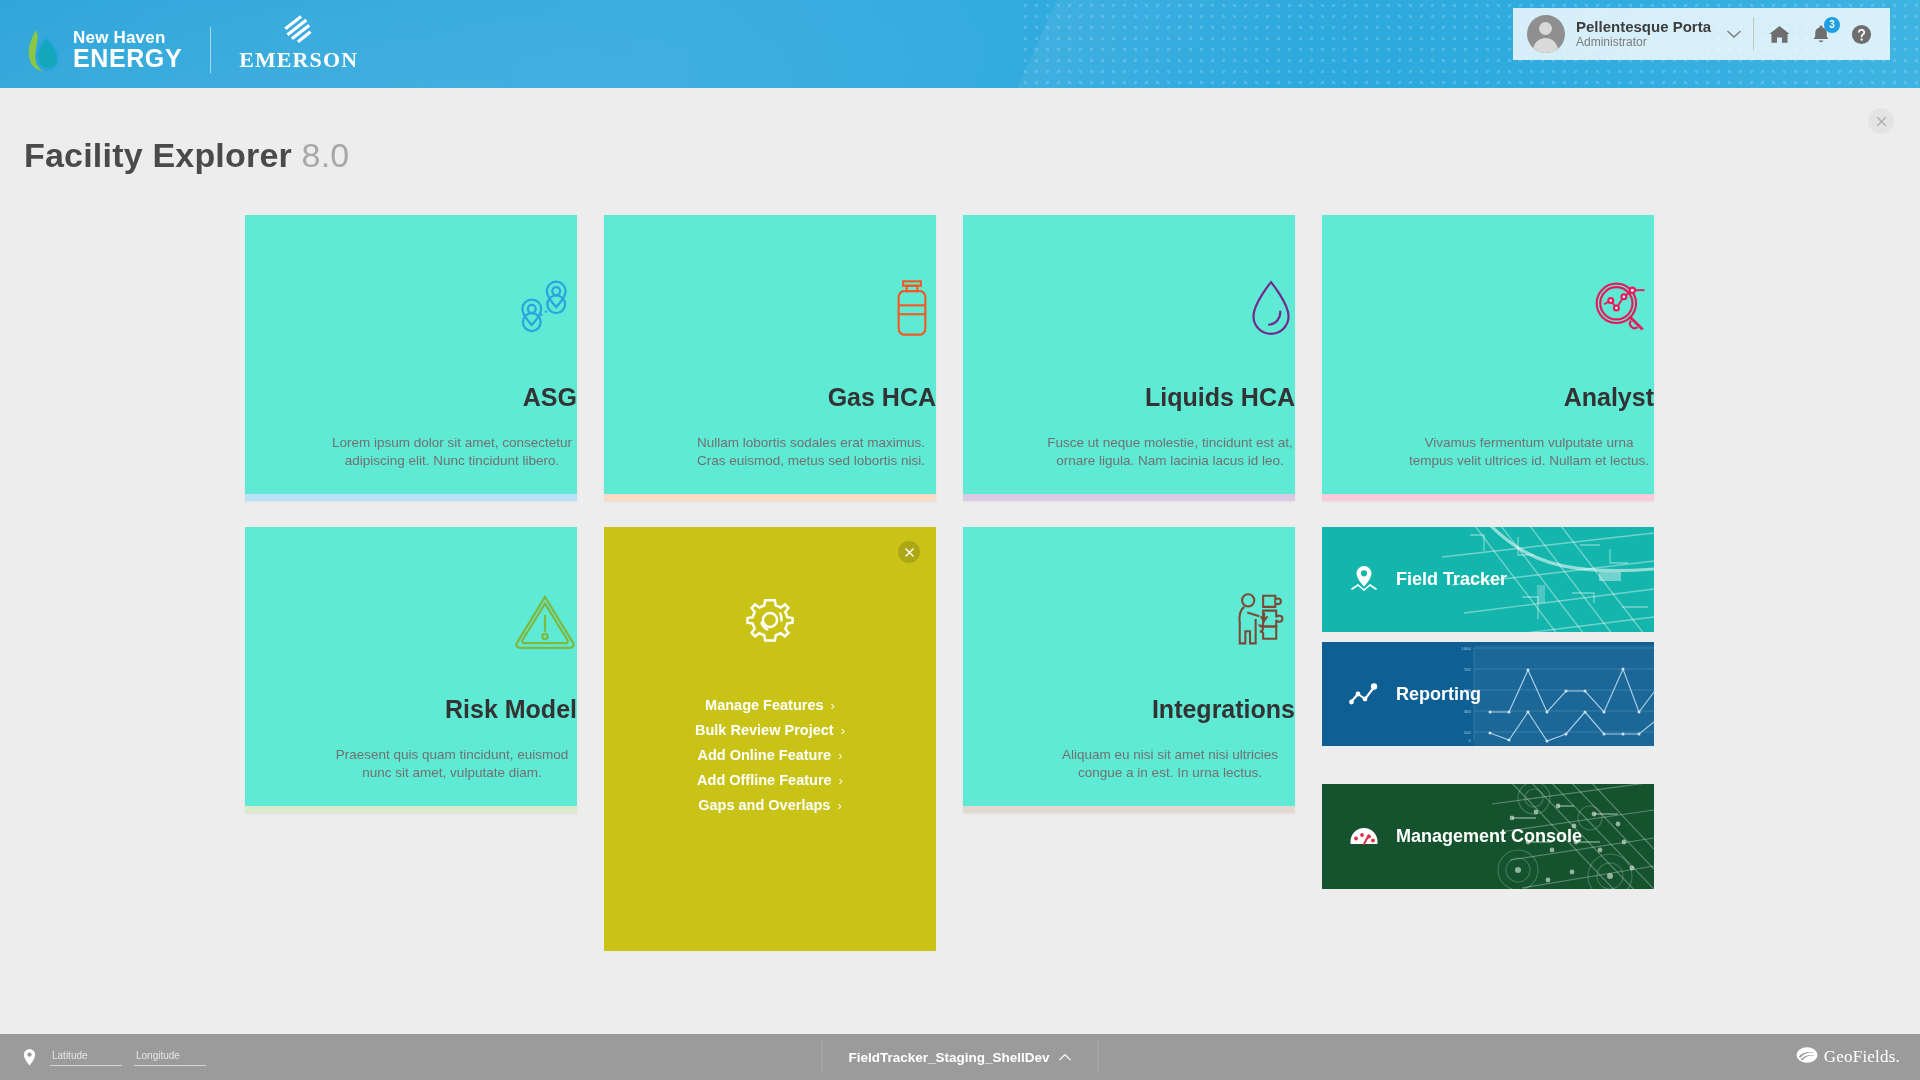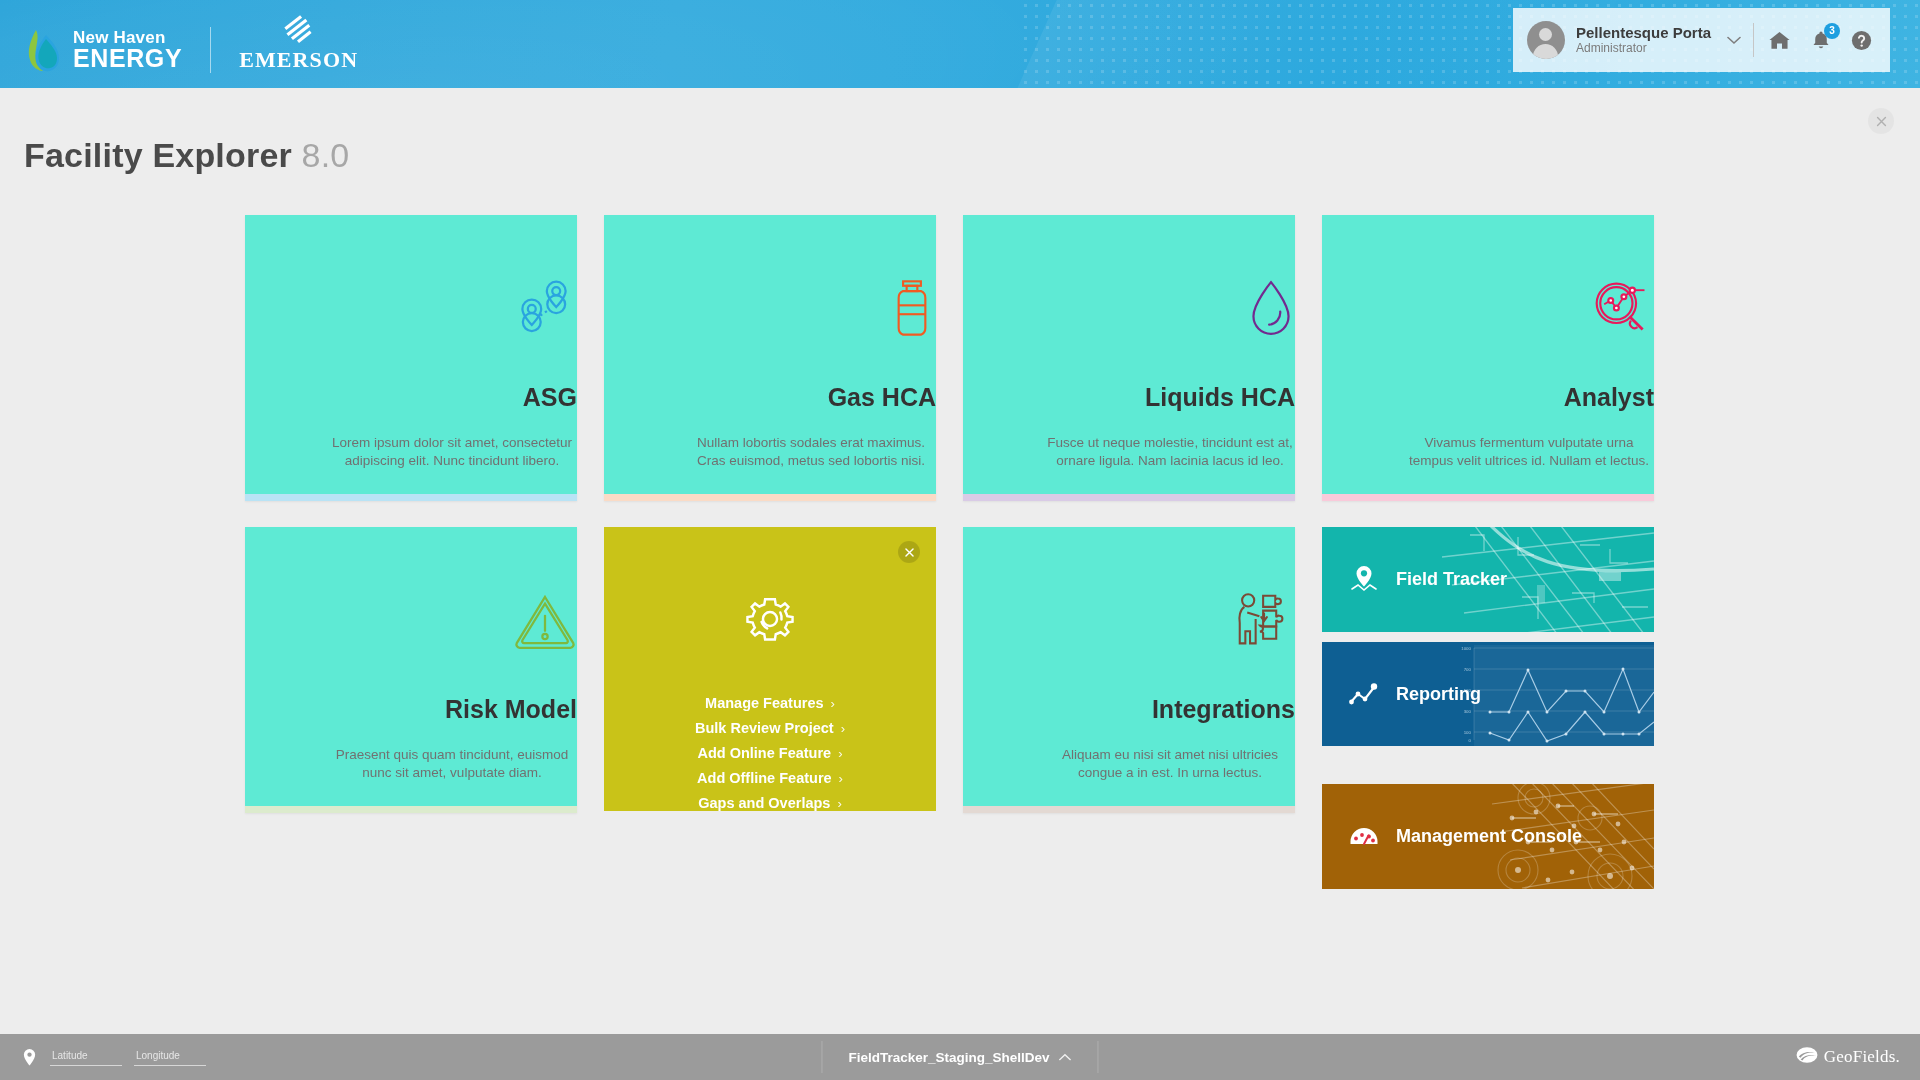--- a/index.html
+++ b/index.html
@@ -47,21 +47,21 @@
   .nh-text { line-height: 1; }
   .nh-text .l1 { color: #ffffff; font-size: 17px; font-weight: 700; letter-spacing: .2px; }
   .nh-text .l2 { color: #ffffff; font-size: 25px; font-weight: 700; letter-spacing: .6px; margin-top: 2px; }
   .brand-div { width: 1px; height: 46px; background: rgba(255,255,255,0.55); margin: 0 28px; }
   .brand-emerson { display: flex; flex-direction: column; align-items: center; }
   .em-mark { width: 40px; height: 30px; }
   .em-word { color: #fff; font-size: 22px; font-weight: 700; letter-spacing: 1.1px; margin-top: 2px; font-family: "Liberation Serif", serif; }
 
   
   .userbar {
-    position: absolute; right: 30px; top: 8px; height: 64px;
+    position: absolute; right: 30px; top: 8px; height: 52px;
     background: rgba(255,255,255,0.80);
     display: flex; align-items: center; padding: 0 4px 0 14px;
   }
   .avatar {
     width: 38px; height: 38px; border-radius: 50%; background: #8f8f8f;
     position: relative; overflow: hidden; flex: 0 0 38px;
   }
   .avatar::before { content:""; position:absolute; width:13px; height:13px; border-radius:50%; background:#d9d9d9; left:12.5px; top:7px; }
   .avatar::after  { content:""; position:absolute; width:25px; height:16px; border-radius:13px 13px 0 0; background:#d9d9d9; left:6.5px; top:23px; }
   .user-meta { margin-left: 11px; line-height: 1.15; }
@@ -96,21 +96,21 @@
     display: flex; flex-direction: column; align-items: flex-end;
     box-shadow: 0 1px 2px rgba(0,0,0,0.06);
   }
   .card .accent { position: absolute; left: 0; right: 0; bottom: 0; height: 7px; }
   .card .ic { height: 74px; margin-top: 56px; display: flex; align-items: center; justify-content: center; }
   .card h3 { font-size: 25px; color: #333; font-weight: 700; margin-top: 38px; }
   .card p { font-size: 13.5px; color: #717171; line-height: 1.33; text-align: center; width: 250px; margin-top: 22px; }
 
   
   .panel {
-    background: #c9c318; position: relative; height: 284px;
+    background: #c9c318; position: relative; height: 424px;
     display: flex; flex-direction: column; align-items: center;
   }
   .panel-close {
     position: absolute; right: 16px; top: 14px; width: 22px; height: 22px; border-radius: 50%;
     background: rgba(0,0,0,0.14); color: #fff; display: flex; align-items: center; justify-content: center;
     font-size: 13px; cursor: pointer;
   }
   .panel .ic { margin-top: 58px; height: 70px; display: flex; align-items: center; }
   .panel-links { margin-top: 42px; display: flex; flex-direction: column; align-items: center; gap: 9px; }
   .panel-links a {
@@ -123,21 +123,21 @@
   .banners { display: flex; flex-direction: column; gap: 10px; height: 362px; }
   .banner {
     position: relative; flex: 1 1 0; overflow: hidden;
     display: flex; align-items: center; padding-left: 26px; cursor: pointer;
   }
   .banner .blabel { color: #fff; font-size: 18px; font-weight: 700; margin-left: 16px; position: relative; z-index: 3; }
   .banner .bicon { position: relative; z-index: 3; width: 32px; height: 32px; display:flex; align-items:center; justify-content:center; }
   .banner .bg { position: absolute; inset: 0; z-index: 1; }
   .b-field { background: #13b5ac; }
   .b-report { background: #0e5f93; }
-  .b-mgmt { background: #a16207; margin-top: 28px; }
+  .b-mgmt { background: #14532d; margin-top: 28px; }
 
   
   .footer {
     flex: 0 0 46px; height: 46px; background: #9b9b9b;
     display: flex; align-items: center; position: relative;
   }
   .foot-left { display: flex; align-items: center; gap: 12px; padding-left: 22px; }
   .pin-ic { width: 16px; height: 20px; display: flex; align-items: center; }
   .finput {
     background: transparent; border: none; border-bottom: 1px solid #d7d7d7;

